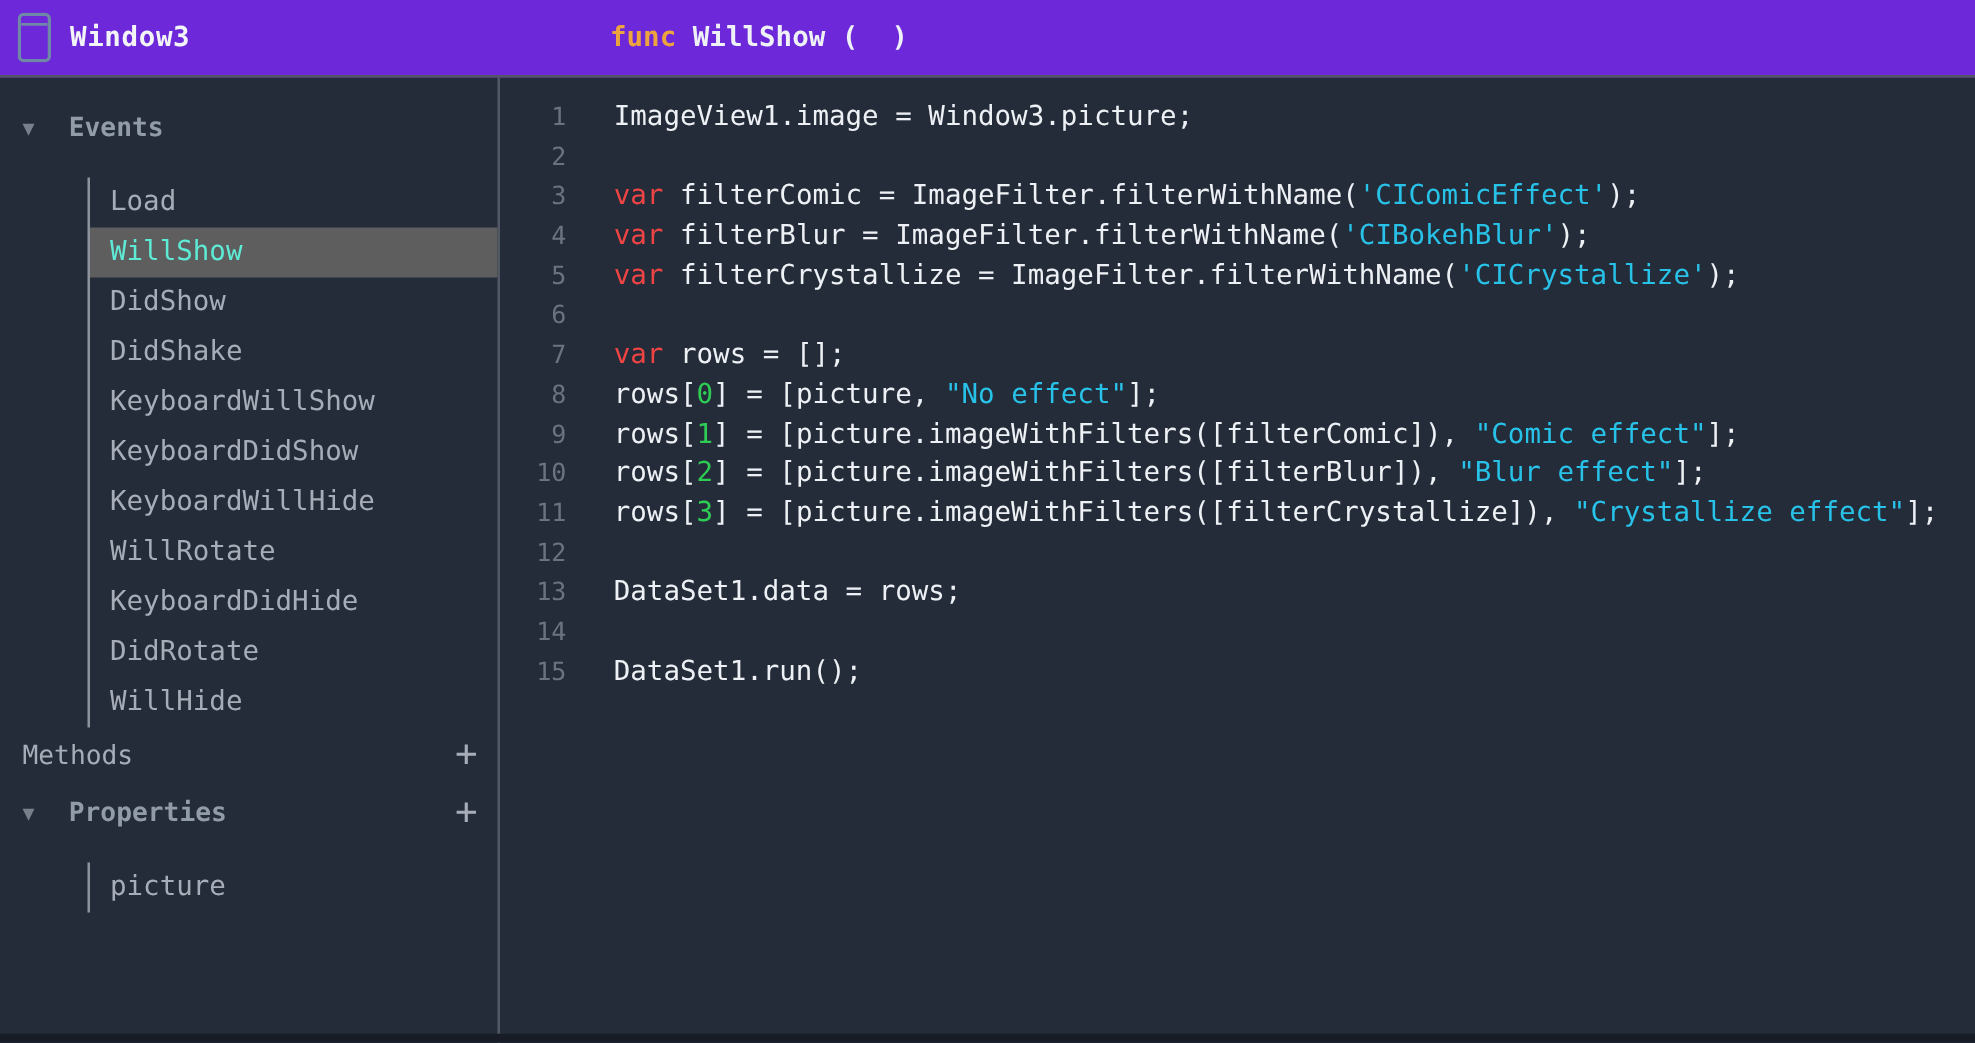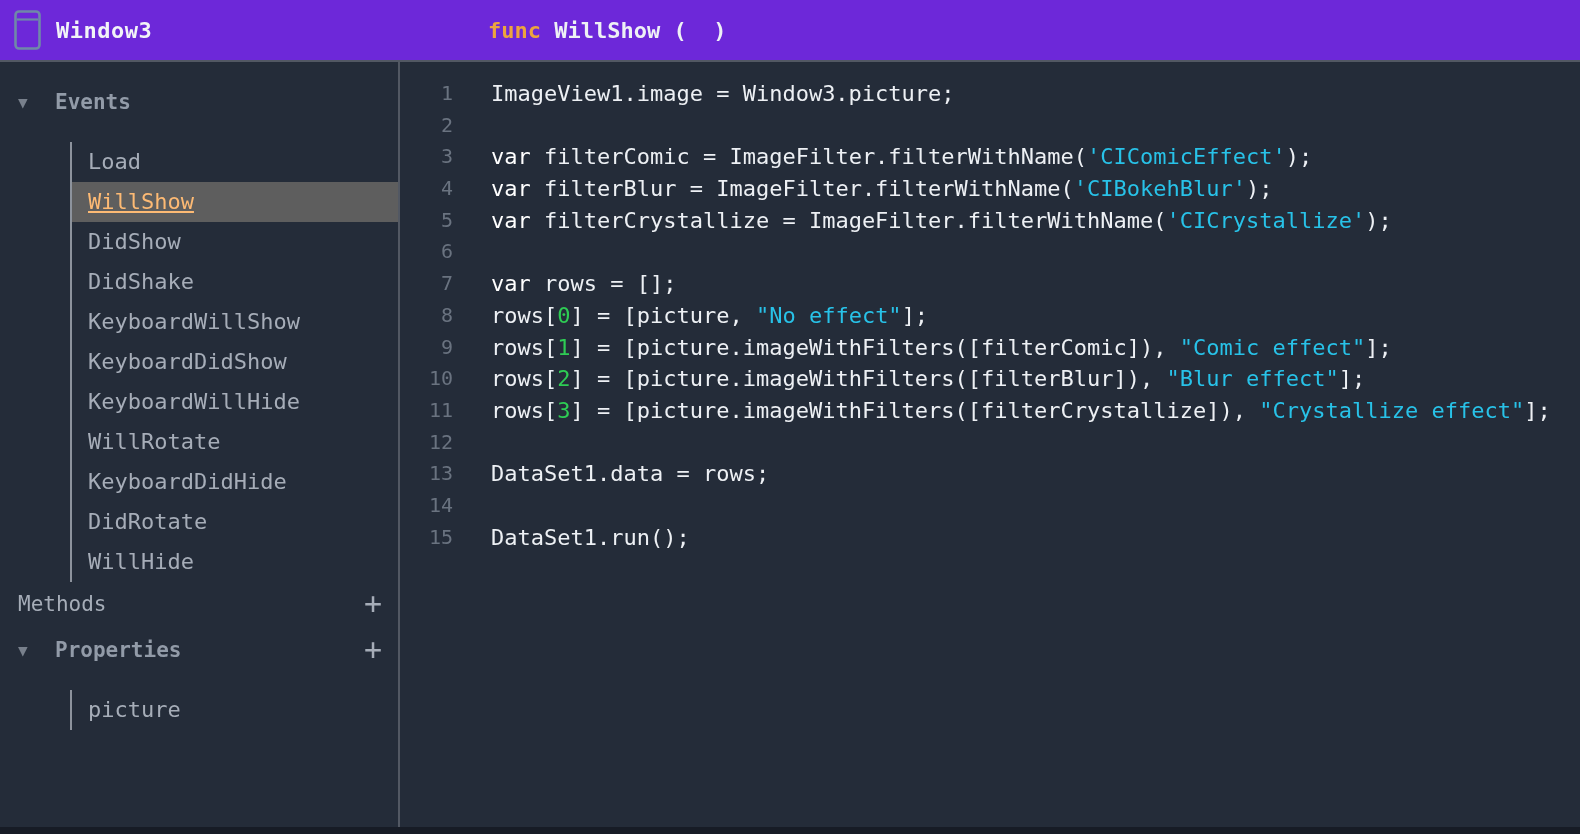--- a/index.html
+++ b/index.html
@@ -51,35 +51,35 @@
     margin-left:auto;color:#a6adb8;font-size:30px;font-weight:normal;
     line-height:30px;cursor:pointer;
   }
   .tree{
     margin-left:70px;border-left:2px solid #8d939d;margin-top:20px;
   }
   .tree-item{
     height:40px;line-height:40px;padding-left:16px;
     color:#a6adb8;font-size:22px;white-space:pre;cursor:pointer;
   }
-  .tree-item.selected{background:#5e5e5e;color:#fdba74;text-decoration:underline;}
+  .tree-item.selected{background:#5e5e5e;color:#5eead4;}
   .gap-s{height:2px;}
   .gap-m{height:6px;}
 
   
   .code-line{display:flex;height:31.7px;line-height:31.7px;}
   .gutter{
     width:53px;text-align:right;flex:none;
     color:#6a7380;font-size:20px;
   }
   .code-text{
     padding-left:38px;white-space:pre;font-size:22px;font-weight:normal;color:#edf0f4;
   }
   .tok-plain{color:#edf0f4;}
-  .tok-kw{color:#ffffff;}
+  .tok-kw{color:#ef4444;}
   .tok-str{color:#28c2e8;}
   .tok-num{color:#2ecc54;}
 
   .bottom-strip{
     position:absolute;left:0;bottom:0;width:1580px;height:7px;background:#171c26;
   }
 </style>
 </head>
 <body>
 

